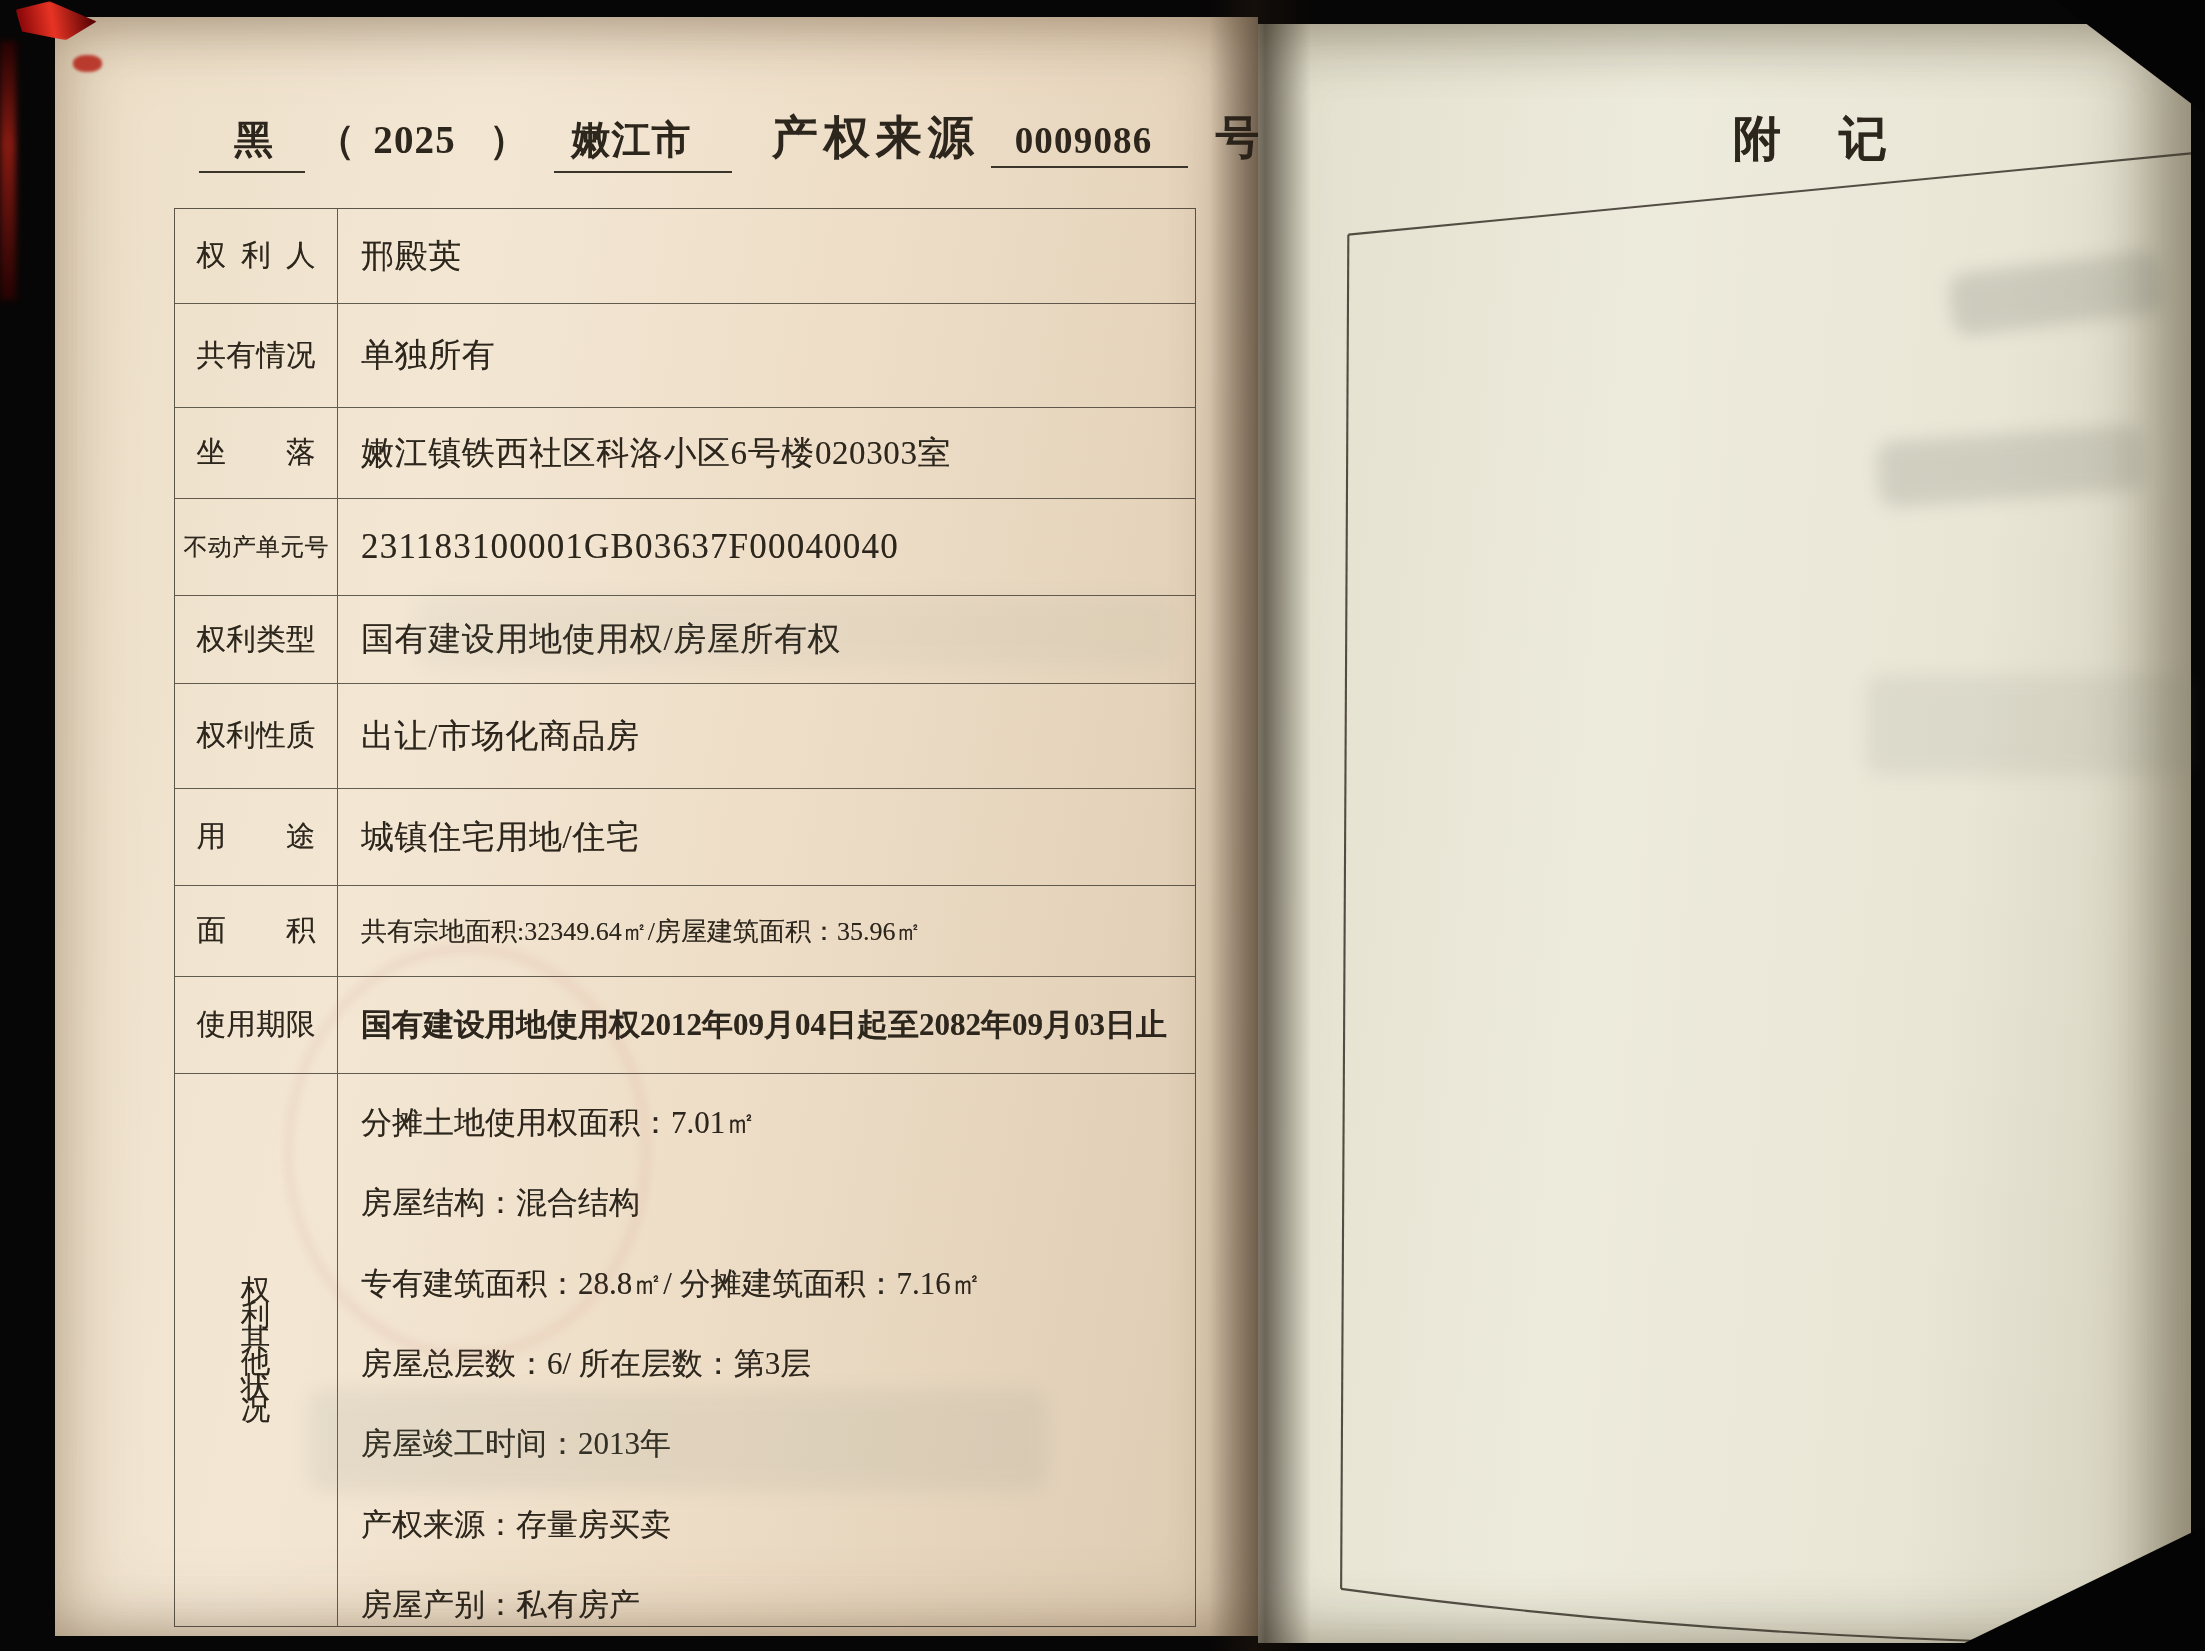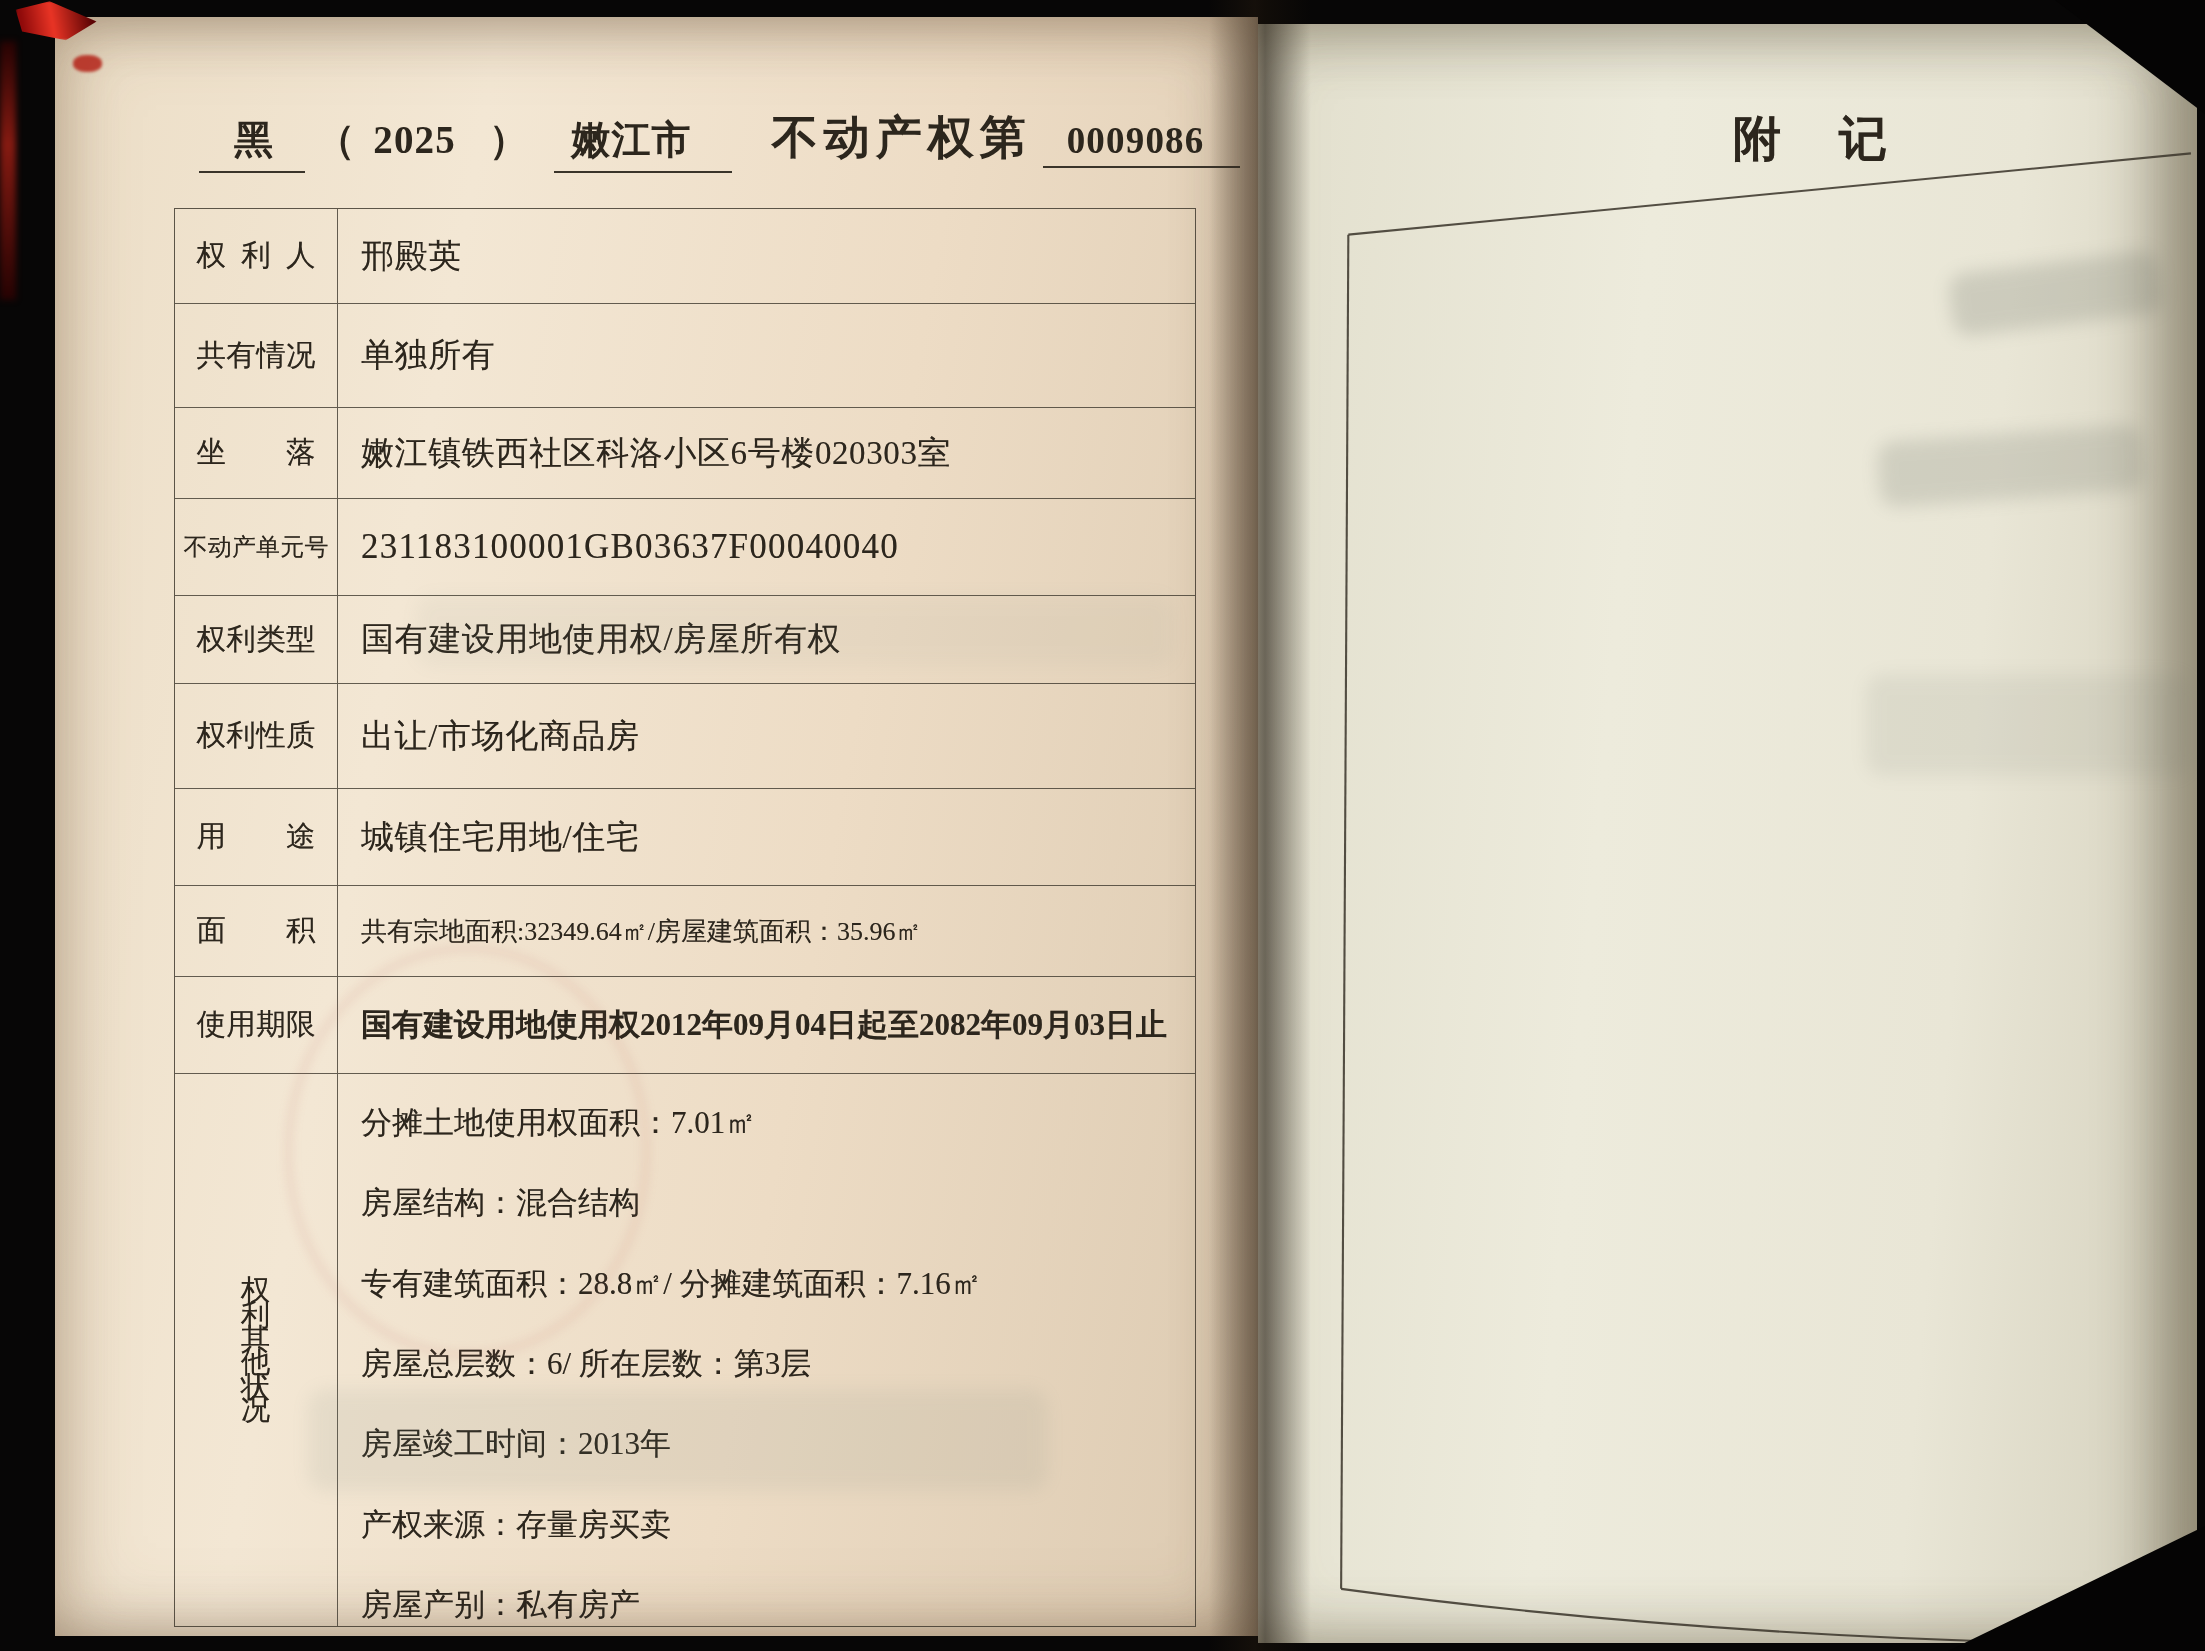--- a/index.html
+++ b/index.html
@@ -4,21 +4,21 @@
 <style>
   html,body{margin:0;padding:0;background:#000;}
   .photo{position:relative;width:2205px;height:1652px;background:#070606;overflow:hidden;
          font-family:"Liberation Serif", serif;color:#2c261d;}
   
   .left-page{position:absolute;left:55px;top:17px;width:1203px;height:1619px;
     background:linear-gradient(100deg,#ecdec7 0%,#f3e7d4 30%,#eddcc5 62%,#dccab1 100%);
     box-shadow:inset 0 0 84px rgba(120,90,60,.28), inset -30px 0 54px rgba(90,70,50,.35), inset 18px 12px 48px rgba(140,110,80,.18);}
   .right-page{position:absolute;left:1258px;top:24px;width:933px;height:1619px;
     background:linear-gradient(95deg,#e2dfcd 0%,#edebdc 38%,#e9e6d6 72%,#d3cfbb 100%);
-    box-shadow:inset 0 0 72px rgba(110,100,70,.22), inset -42px 0 60px rgba(70,60,40,.40), inset 0 24px 54px rgba(120,110,80,.15);padding-left:6px;}
+    box-shadow:inset 0 0 72px rgba(110,100,70,.22), inset -42px 0 60px rgba(70,60,40,.40), inset 0 24px 54px rgba(120,110,80,.15);}
   .gutter-shadow{position:absolute;left:1209px;top:0;width:102px;height:1652px;
     background:linear-gradient(90deg,rgba(40,28,16,0) 0%,rgba(40,28,16,.42) 45%,rgba(25,18,10,.55) 55%,rgba(40,28,16,0) 100%);}
   
   .header-line{position:absolute;left:144px;top:90px;display:flex;align-items:baseline;
     font-size:39px;font-weight:600;letter-spacing:1.2px;white-space:nowrap;}
   .u{border-bottom:2.4px solid #3a342a;}
   .hp-province{padding:0 31px 3.6px 35px;}
   .hp-open{margin-left:10.8px;}
   .hp-year{margin:0 33px 0 17px;}
   .hp-city{margin-left:25px;padding:0 40px 3.6px 17px;}
@@ -81,21 +81,21 @@
 <div class="photo">
 
   <div class="left-page">
 
     <div class="header-line">
       <span class="u hp-province">黑</span>
       <span class="hp-open">（</span>
       <span class="hp-year">2025</span>
       <span class="hp-close">）</span>
       <span class="u hp-city">嫩江市</span>
-      <span class="hp-certlabel">不动产权第</span>
+      <span class="hp-certlabel">产权来源</span>
       <span class="u hp-number">0009086</span>
       <span class="hp-suffix">号</span>
     </div>
 
     <div class="cert-table">
       <div class="row">
         <div class="cell label">
             <span class="label-text">权利人</span>
           </div>
         <div class="cell value">邢殿英</div>

